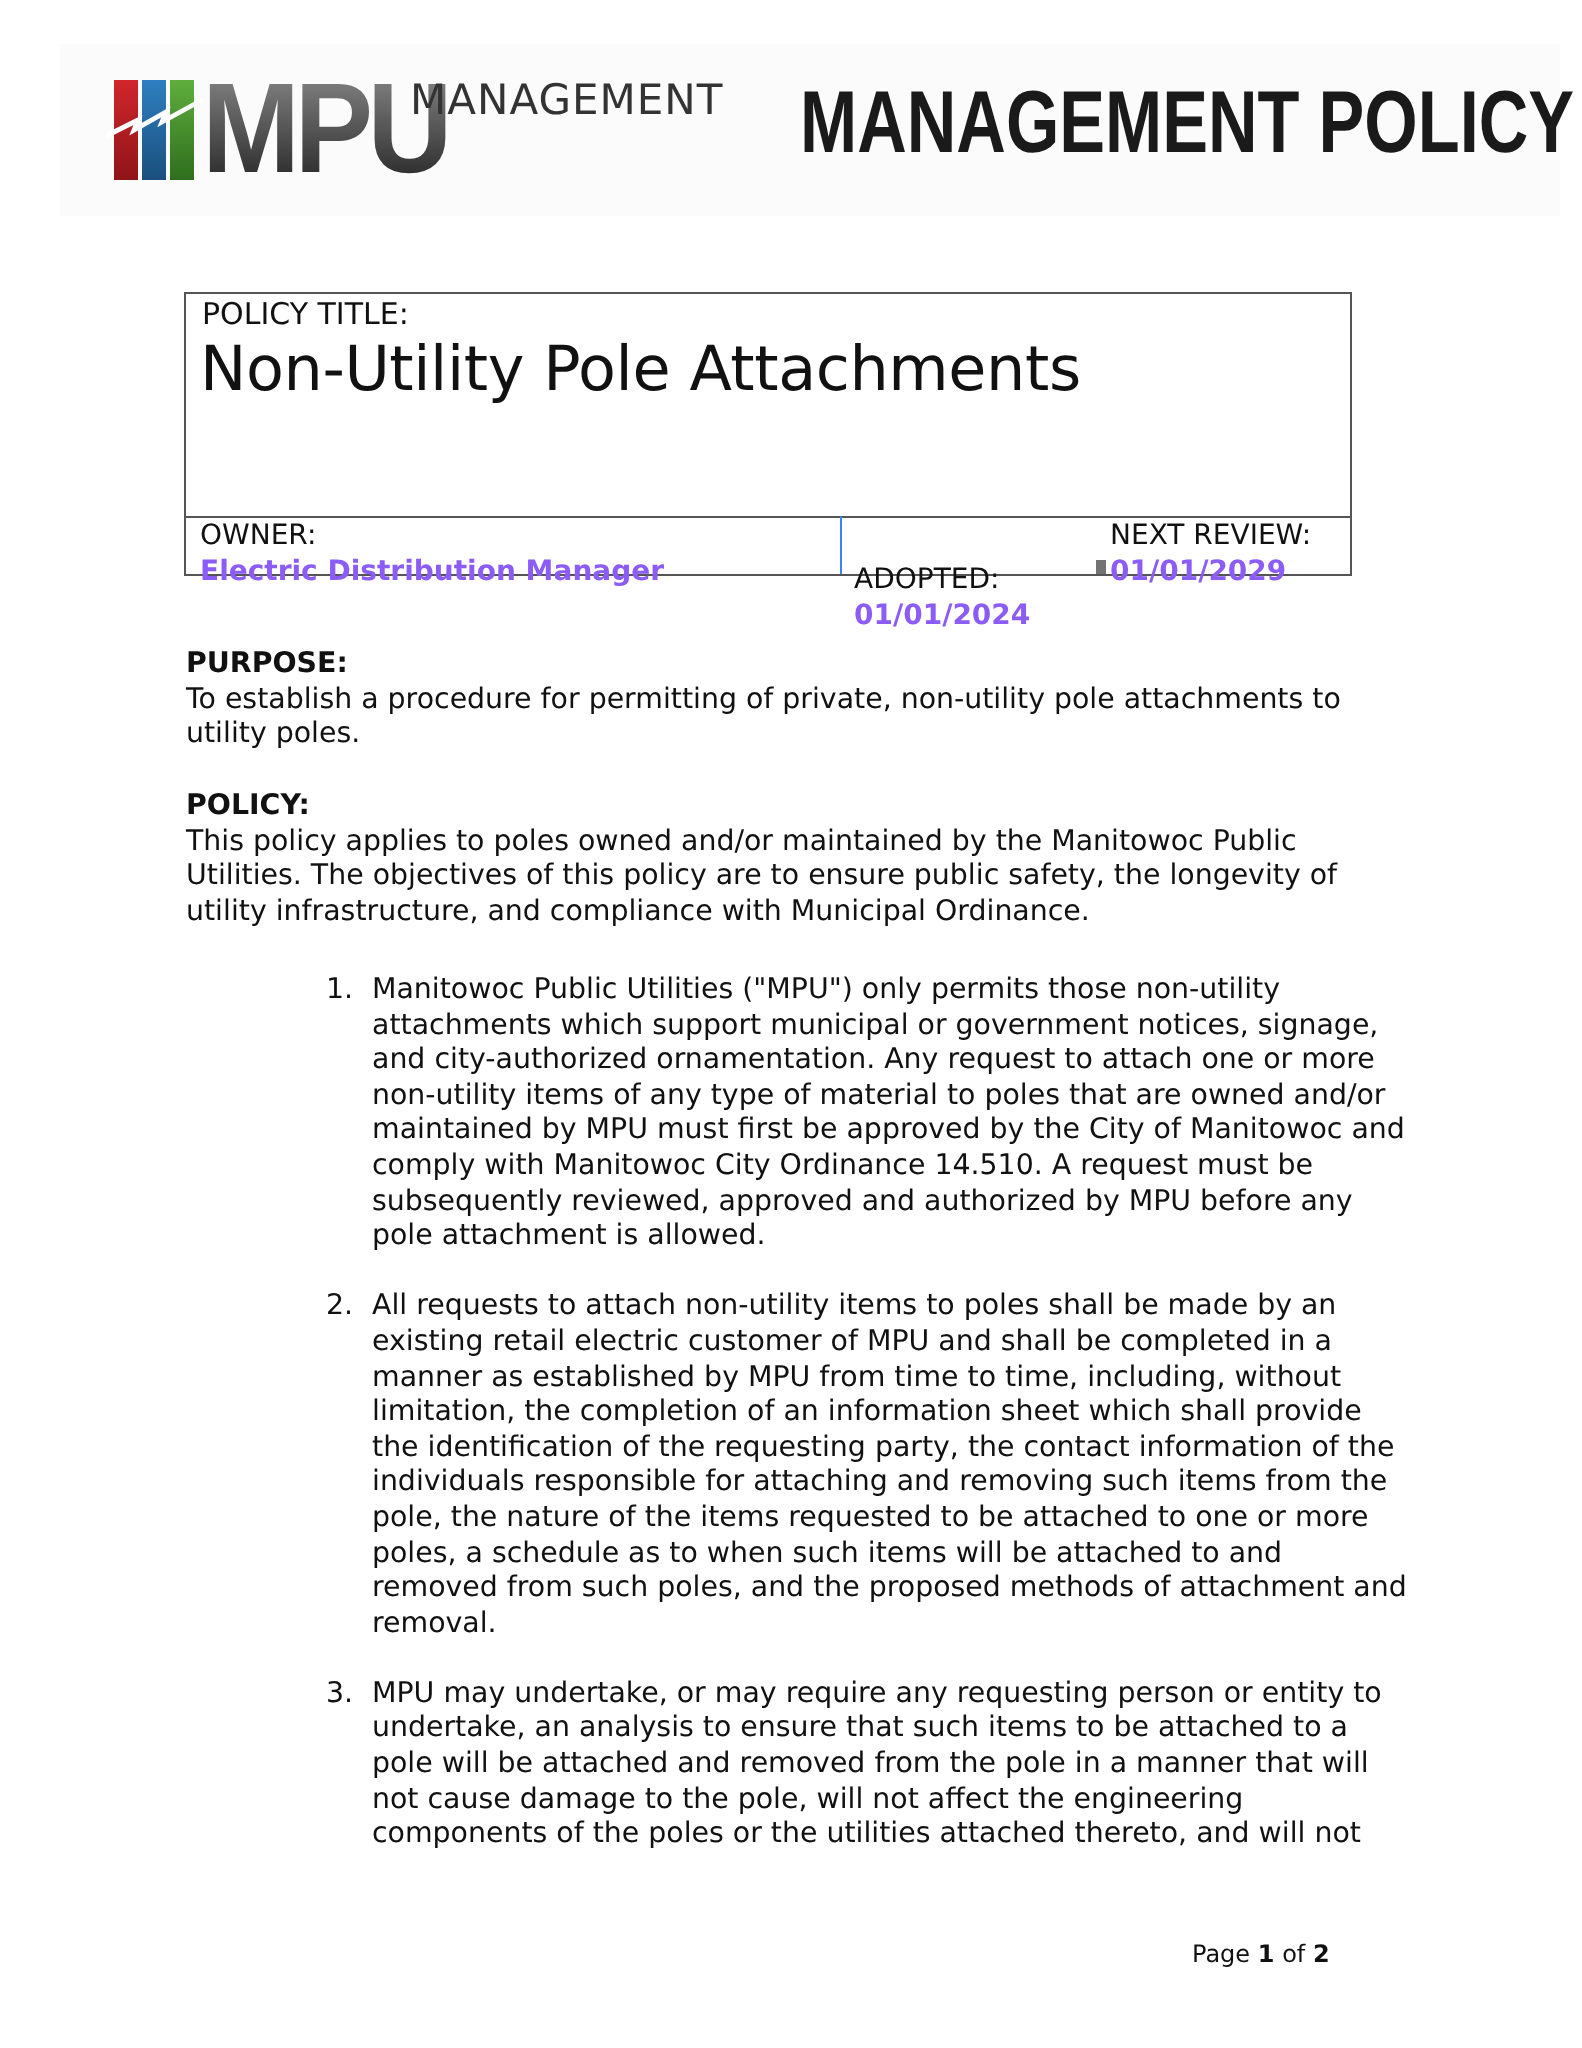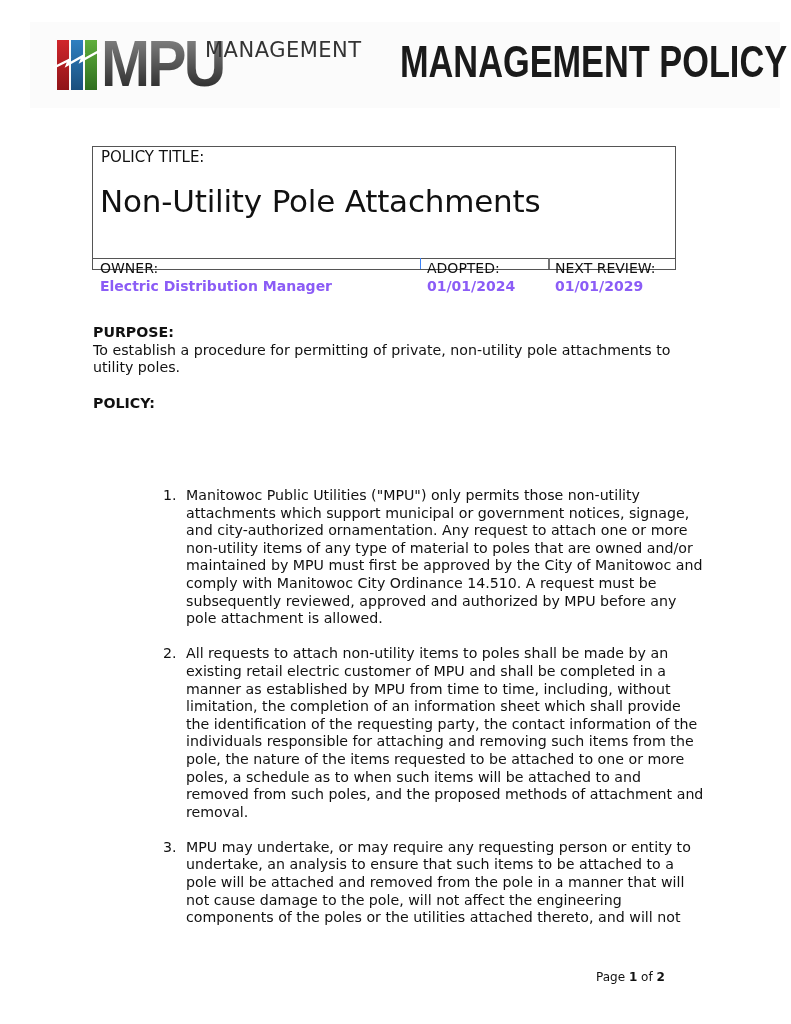--- a/index.html
+++ b/index.html
@@ -100,21 +100,21 @@
       transform: scaleX(0.78);
       transform-origin: left top;
       letter-spacing: 0px;
       white-space: nowrap;
     }
     .title-box {
       position: absolute;
       left: 92px;
       top: 146px;
       width: 584px;
-      height: 124px;
+      height: 142px;
       border: 1px solid #555555;
       box-sizing: border-box;
     }
     .title-top {
       position: absolute;
       left: 0;
       top: 0;
       right: 0;
       height: 111px;
       border-bottom: 1px solid #555555;
@@ -128,29 +128,28 @@
     }
     .title-text {
       position: absolute;
       left: 7px;
       top: 20px;
       font-size: 31px;
       font-weight: normal;
       color: #111111;
       letter-spacing: -0.2px;
       white-space: nowrap;
-      margin-top: 16px;
     }
     .meta-cell {
       position: absolute;
       top: 111px;
       bottom: 0;
     }
     .meta-cell.owner { left: 0; width: 327px; border-right: 1px solid #3b82f6; }
-    .meta-cell.adopted { left: 327px; width: 128px; border-right: 2px solid #737373; }
+    .meta-cell.adopted { left: 327px; width: 128px; border-right: 5px solid #737373; margin-top: 22px; }
     .meta-cell.review { left: 455px; right: 0; }
     .meta-label {
       position: absolute;
       left: 7px;
       top: 2px;
       font-size: 14px;
       color: #111111;
       white-space: nowrap;
     }
     .meta-value {
@@ -248,20 +247,21 @@
   </div>
 </div>
 
 <div class="section purpose">
   <div class="section-heading">PURPOSE:</div>
   <div>To establish a procedure for permitting of private, non-utility pole attachments to utility poles.</div>
 </div>
 
 <div class="section policy">
   <div class="section-heading">POLICY:</div>
+  <div>This policy applies to poles owned and/or maintained by the Manitowoc Public Utilities. The objectives of this policy are to ensure public safety, the longevity of utility infrastructure, and compliance with Municipal Ordinance.</div>
 </div>
 
 <ol class="policy-list">
   <li class="policy-item">
     <span class="num">1.</span>
     <span>Manitowoc Public Utilities ("MPU") only permits those non-utility attachments which support municipal or government notices, signage, and city-authorized ornamentation. Any request to attach one or more non-utility items of any type of material to poles that are owned and/or maintained by MPU must first be approved by the City of Manitowoc and comply with Manitowoc City Ordinance 14.510. A request must be subsequently reviewed, approved and authorized by MPU before any pole attachment is allowed.</span>
   </li>
   <li class="policy-item">
     <span class="num">2.</span>
     <span>All requests to attach non-utility items to poles shall be made by an existing retail electric customer of MPU and shall be completed in a manner as established by MPU from time to time, including, without limitation, the completion of an information sheet which shall provide the identification of the requesting party, the contact information of the individuals responsible for attaching and removing such items from the pole, the nature of the items requested to be attached to one or more poles, a schedule as to when such items will be attached to and removed from such poles, and the proposed methods of attachment and removal.</span>

